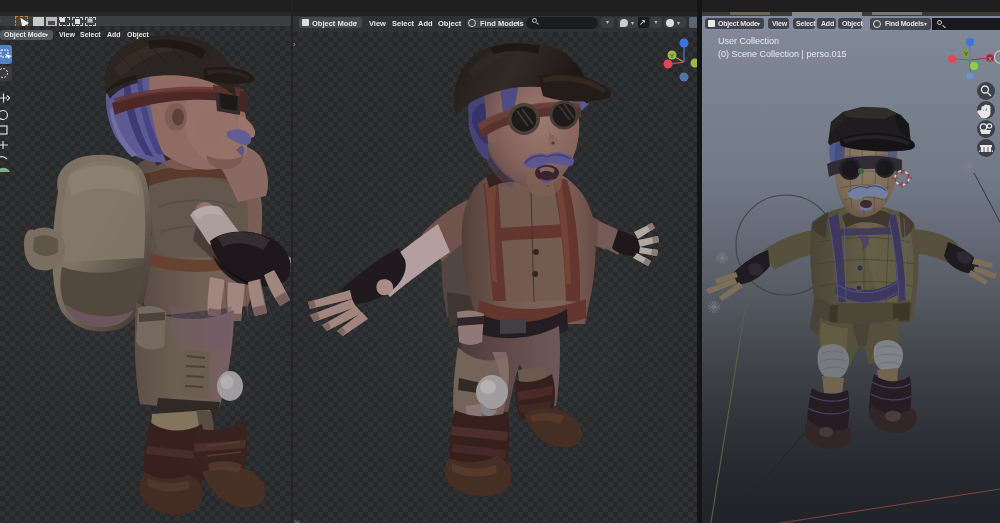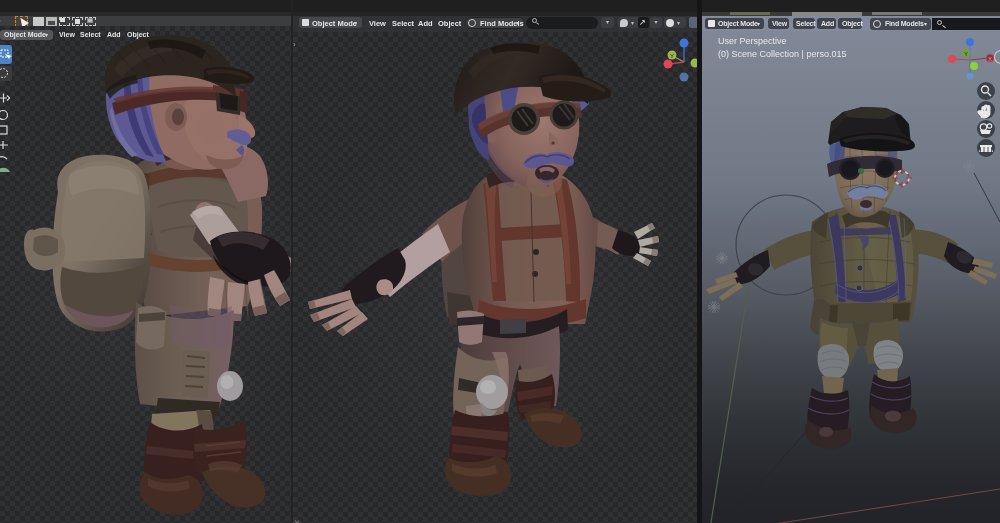--- a/index.html
+++ b/index.html
@@ -443,21 +443,21 @@
   <div class="abs" style="left:136px;top:6px;width:24px;height:11px;background:#3f434c;border-radius:3px;"></div>
   <div class="abs mtext" style="left:140px;top:8px;font-size:7px;letter-spacing:-0.2px;">Object</div>
   <div class="abs" style="left:168px;top:5.5px;width:61px;height:12px;background:#43474f;border-radius:3px;"></div>
   <div class="abs" style="left:171px;top:7.5px;width:8px;height:8px;border:1px solid #ddd;border-radius:50%;"></div>
   <div class="abs mtext" style="left:183px;top:8px;font-size:7px;letter-spacing:-0.2px;">Find Models</div>
   <div class="abs" style="left:222px;top:7.5px;color:#ddd;font-size:6px;">▾</div>
   <div class="abs" style="left:230px;top:5.5px;width:68px;height:12px;background:#17191d;"></div>
   <div class="abs" style="left:235px;top:7.5px;width:5px;height:5px;border:1.3px solid #ccc;border-radius:50%;"></div>
   <div class="abs" style="left:240px;top:13.5px;width:3.5px;height:1.3px;background:#ccc;transform:rotate(40deg);"></div>
 
-  <div class="abs" style="left:16px;top:24px;color:#e8e8ea;font-size:9px;">User Perspective</div>
+  <div class="abs" style="left:16px;top:24px;color:#e8e8ea;font-size:9px;">User Collection</div>
   <div class="abs" style="left:16px;top:37px;color:#e8e8ea;font-size:9px;">(0) Scene Collection | perso.015</div>
 
   <svg width="298" height="523" viewBox="702 0 298 523" id="charR" style="filter:brightness(0.85) saturate(0.78) blur(0.3px);">
     <defs>
       <linearGradient id="rTorso" x1="0" y1="0" x2="1" y2="0">
         <stop offset="0" stop-color="#59523a"></stop>
           <stop offset="0.45" stop-color="#746b48"></stop>
           <stop offset="1" stop-color="#655c40"></stop>
       </linearGradient>
       <radialGradient id="rFace" cx="0.5" cy="0.4" r="0.7">

